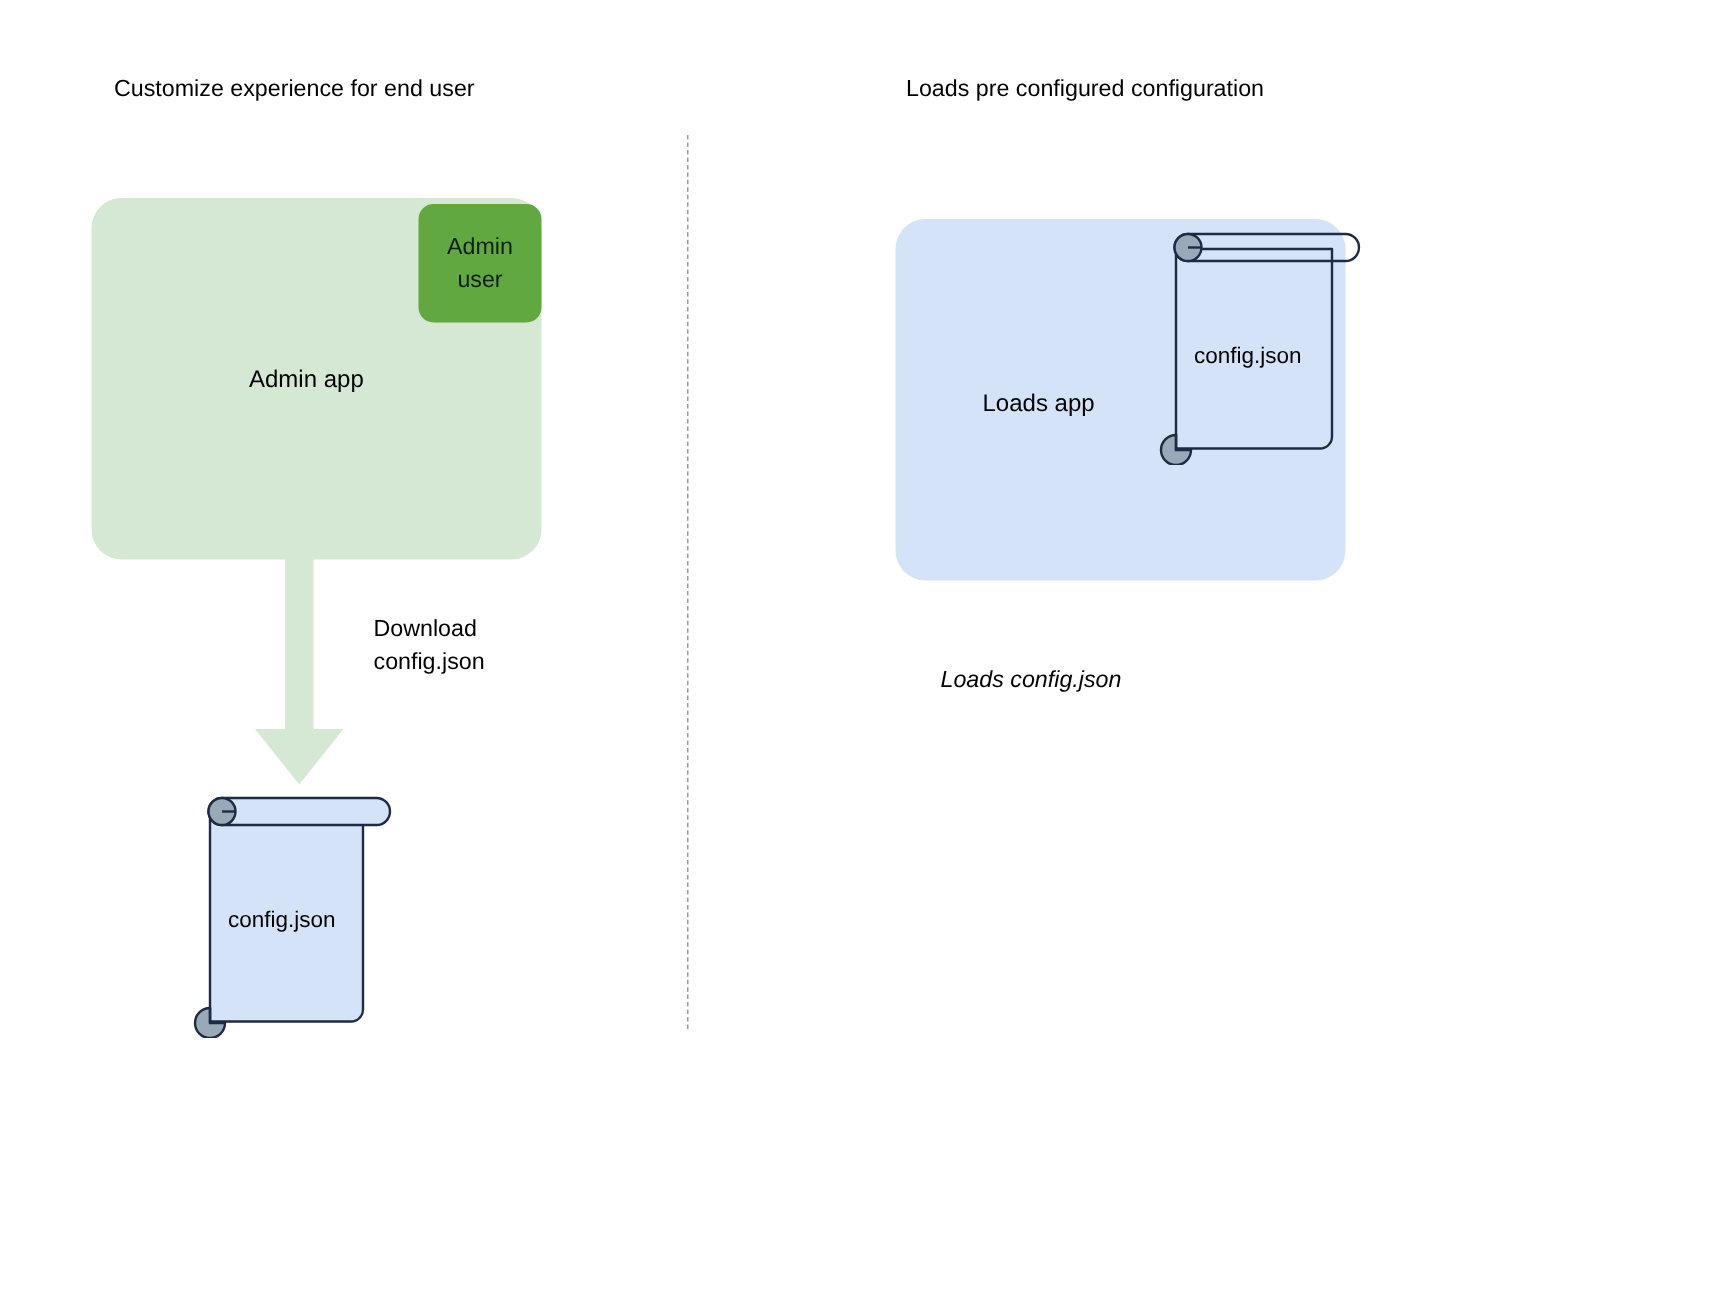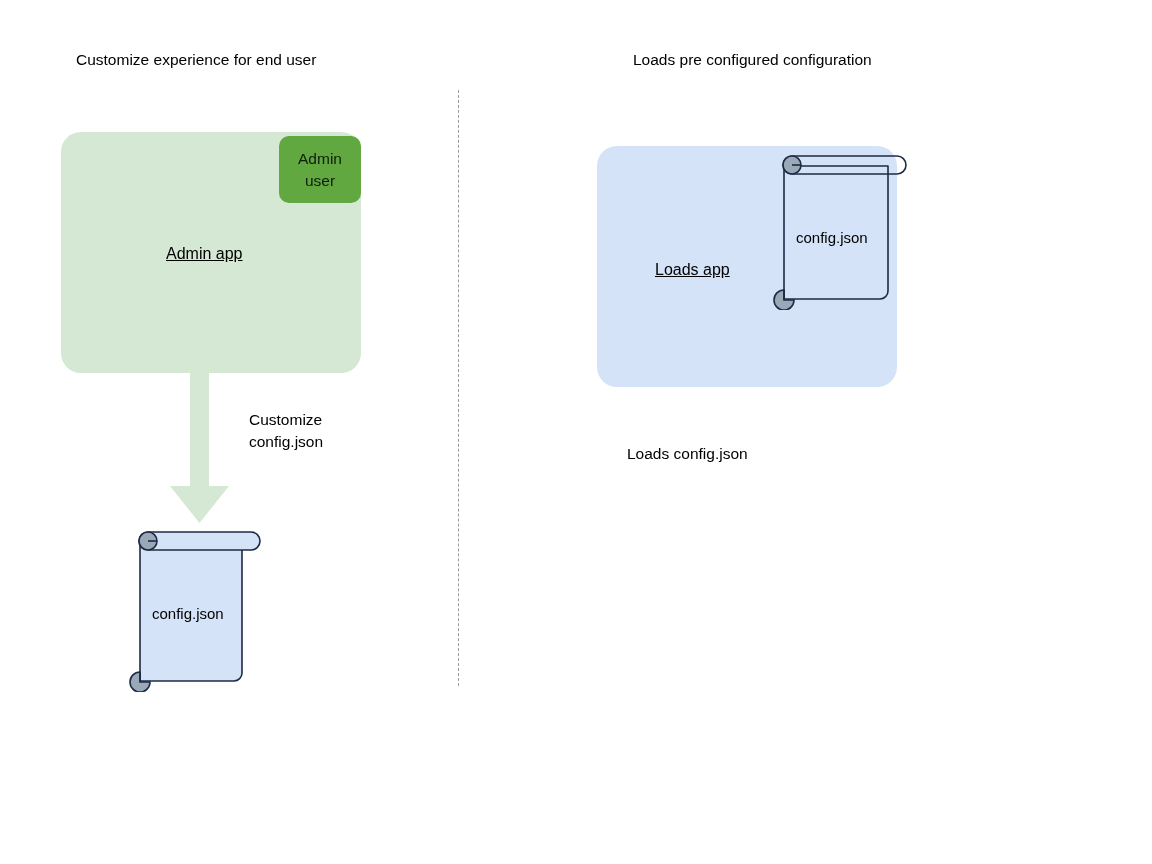--- a/index.html
+++ b/index.html
@@ -23,21 +23,21 @@
 
   
   .caption {
     position: absolute;
     font-size: 15.5px;
     line-height: 1.32;
     color: #000000;
     white-space: pre;
   }
   .title-left  { left: 76px;  top: 50px; }
-  .title-right { left: 604px; top: 50px; margin-left: 29px; }
+  .title-right { left: 604px; top: 50px; }
 
   .label-center {
     position: absolute;
     font-size: 15.5px;
     line-height: 1.42;
     text-align: center;
     color: #000000;
   }
 
   
@@ -58,40 +58,39 @@
     width: 300px;
     height: 241px;
     background: #d4e3f7;
   }
 
   #admin-panel {
     position: absolute;
     left: 279px;
     top: 136px;
     width: 82px;
-    height: 67px;
+    height: 79px;
     background: #60a83f;
     border-radius: 10px;
     display: flex;
     align-items: center;
     justify-content: center;
   }
   #admin-panel .panel-text {
     font-size: 15.5px;
     line-height: 1.42;
     text-align: center;
     color: #0f1e0a;
   }
 
   .app-name {
     position: absolute;
     font-size: 16px;
     color: #000000;
     white-space: pre;
-    text-decoration: underline;
   }
   #admin-app-name { left: 166px; top: 245px; }
   #demo-app-name  { left: 655px; top: 261px; }
 
   
   #download-arrow {
     position: absolute;
     left: 170px;
     top: 368px;
     width: 70px;
@@ -133,20 +132,21 @@
     border-left: 1px dashed #9a9a9a;
   }
 
   
   #loads-note {
     position: absolute;
     left: 627px;
     top: 445px;
     font-size: 15.5px;
     white-space: pre;
+    font-style: italic;
   }
 </style>
 </head>
 <body>
 
 <div class="canvas">
 
   <div class="caption title-left">Customize experience for end user</div>
 
   <div class="caption title-right">Loads pre configured configuration</div>
@@ -162,21 +162,21 @@
       <span>Admin</span><br>
       <span>user</span>
     </div>
   </div>
 
   <svg id="download-arrow" viewBox="0 0 70 160">
     <polygon points="20,0 39,0 39,118 59,118 29.5,155 0,118 20,118" fill="#d5e8d4"></polygon>
   </svg>
 
   <div class="label-center" style="left:249px; top:409px; width:180px; text-align:left;">
-    <span>Customize</span><br>
+    <span>Download</span><br>
     <span>config.json</span>
   </div>
 
   <svg class="scroll-doc" id="scroll-left" viewBox="0 0 150 166">
 
     <path d="M22,16 L124,16 L124,147 A8,8 0 0 1 116,155 L22,155 Z" fill="#d4e3f7" stroke="#1f2a44" stroke-width="1.6" stroke-linejoin="round"></path>
 
     <path d="M30,6 L133,6 A9,9 0 0 1 133,24 L30,24 A9,9 0 0 1 30,6 Z" fill="#d4e3f7" stroke="#1f2a44" stroke-width="1.6"></path>
 
     <circle cx="30" cy="15" r="9" fill="#9aa9b8" stroke="#1f2a44" stroke-width="1.6"></circle>

